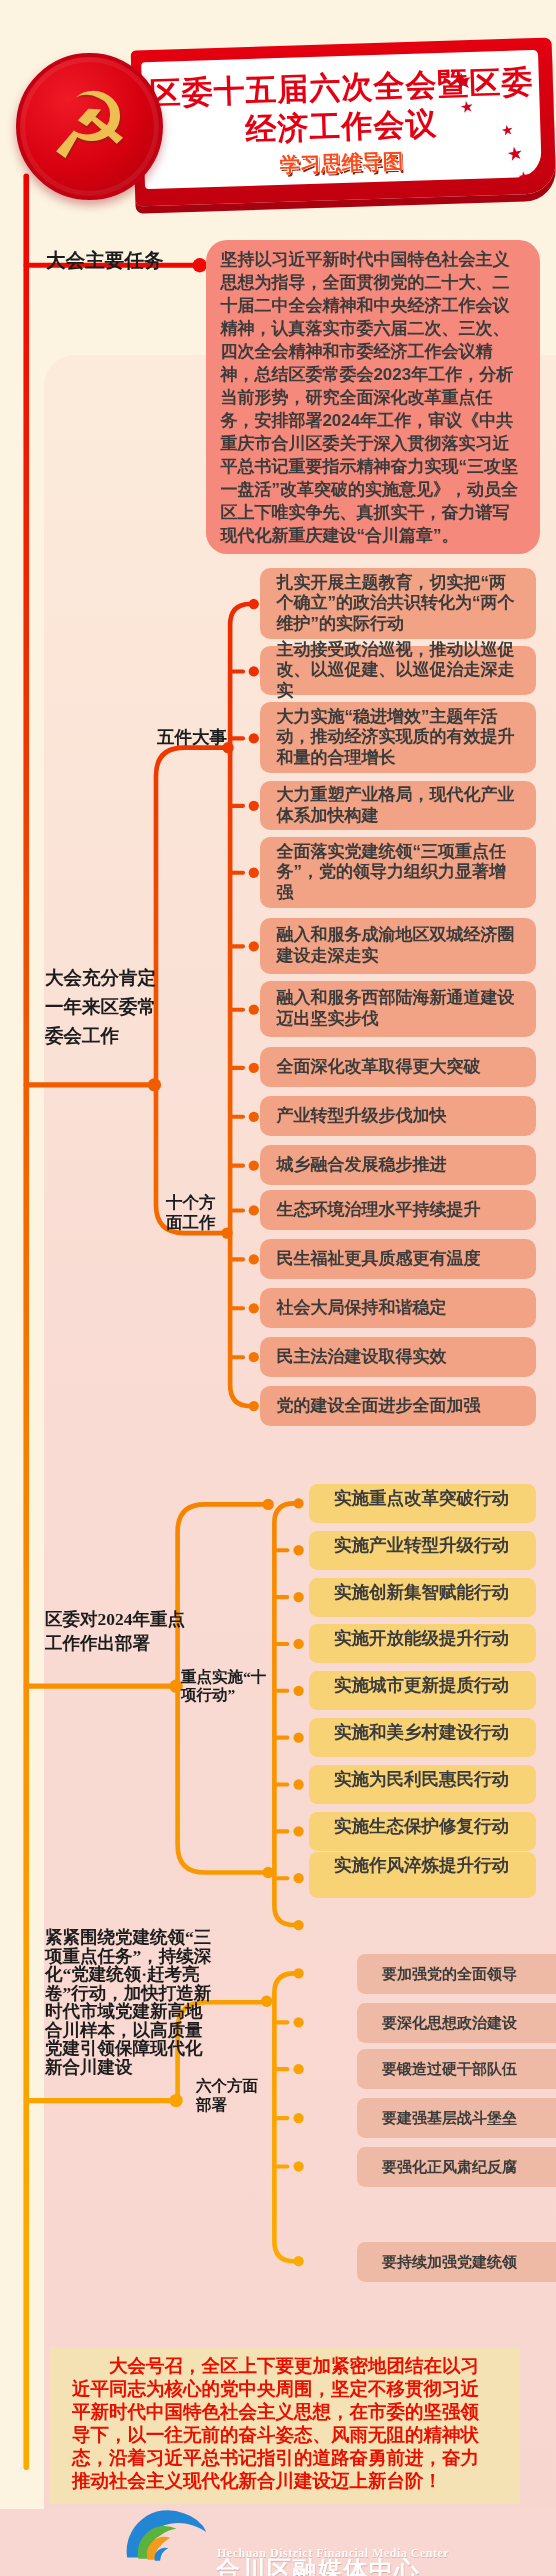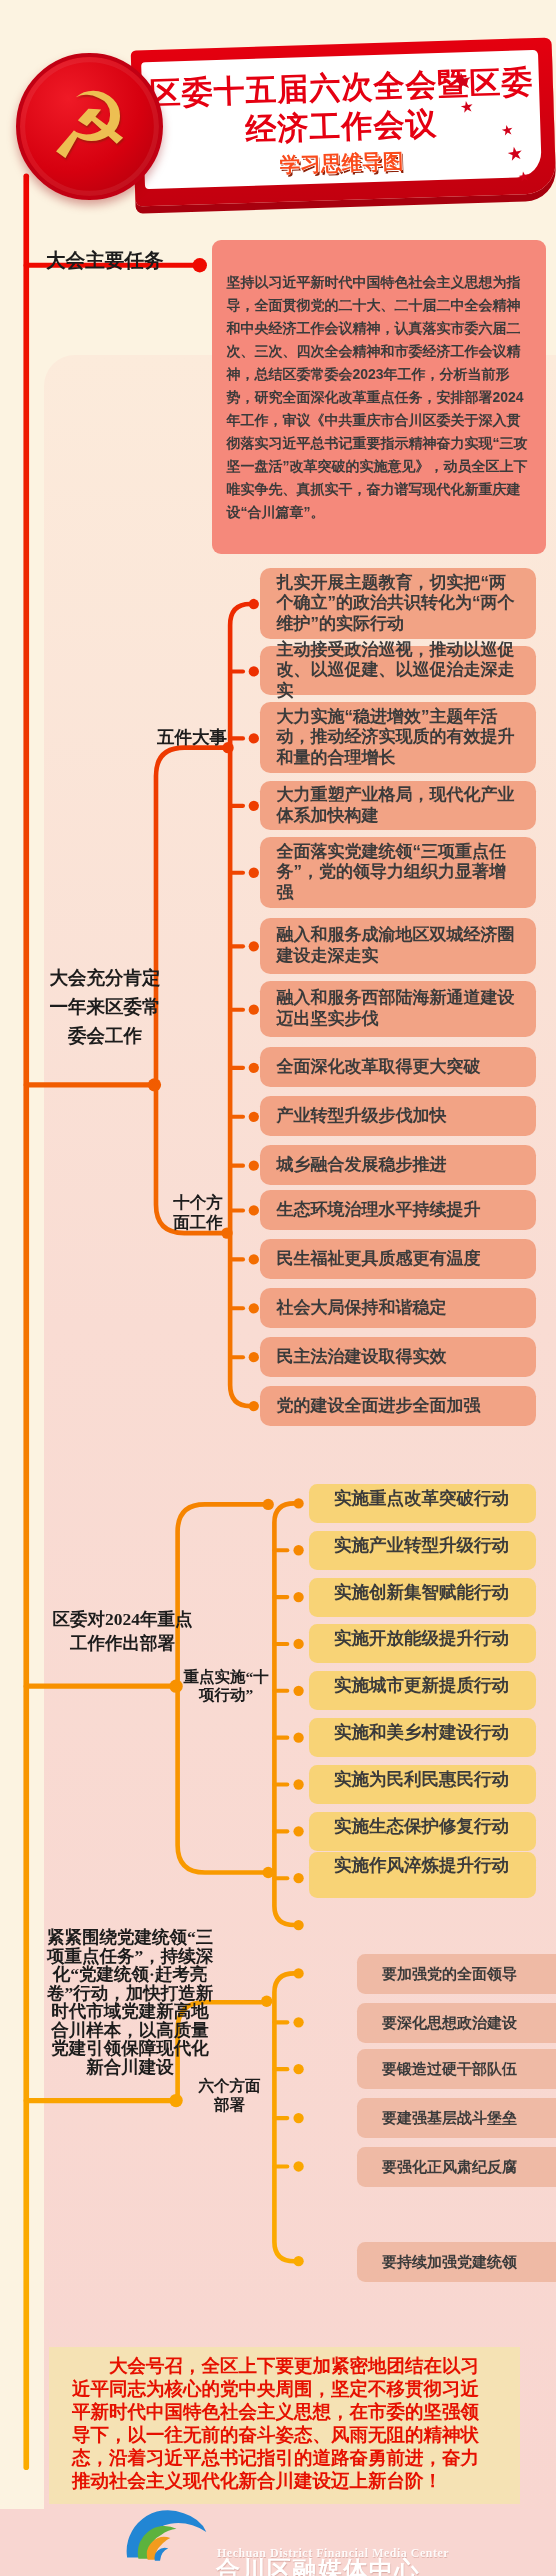--- a/index.html
+++ b/index.html
@@ -25,26 +25,26 @@
   .star{position:absolute;color:#d10019;line-height:1;transform:rotate(-10deg);}
   
   #emblem{left:16px;top:53px;width:139px;height:139px;border-radius:50%;
      background:radial-gradient(circle at 35% 30%,#ef1a26 0%,#d6000f 55%,#a9000c 100%);
      border:4.1px solid #c10013;box-shadow:inset 0 0 0 5.2px rgba(255,255,255,.07),0 5.2px 9.3px rgba(150,0,10,.35);
      display:flex;align-items:center;justify-content:center;}
   #emblem-glyph{font-size:92px;color:#edbf52;line-height:1;
      font-family:"DejaVu Sans",sans-serif;text-shadow:1px 1.5px 1.5px rgba(110,40,0,.45);}
   
   .lb{position:absolute;font-family:"Liberation Serif","DejaVu Serif",serif;
-      font-weight:700;color:#1c1c1c;text-align:center;}
+      font-weight:700;color:#1c1c1c;}
   
   .bx{position:absolute;box-sizing:border-box;display:flex;align-items:center;
       color:#3b3b3b;font-weight:600;}
-  .bx-para{left:212px;width:334px;background:#f5897b;border-radius:9px;
-      font-size:14px;line-height:23px;padding:7.2px 14.4px;}
+  .bx-para{left:206px;width:334px;background:#f5897b;border-radius:21px;
+      font-size:17px;line-height:23px;padding:7.2px 14.4px;}
   .bx-s{left:260px;width:276px;background:#f2a385;border-radius:10.3px;
       font-size:17px;line-height:20.6px;padding:0 16.5px;}
   .bx-y{left:309px;width:227px;background:#f8d376;border-radius:8.2px;
       font-size:17.5px;padding:0 0 12px 25px;}
   .bx-p{left:309px;width:227px;background:#efbaa5;border-radius:8.2px;
       font-size:15px;padding:0 0 0 25px;margin-left:48px;}
   
   #closing{left:49px;top:2347px;width:471px;height:157px;background:#f5e2b4;
       box-sizing:border-box;padding:7px 23px;color:#e61000;font-weight:700;
       font-size:18.5px;line-height:23px;text-indent:2em;}

